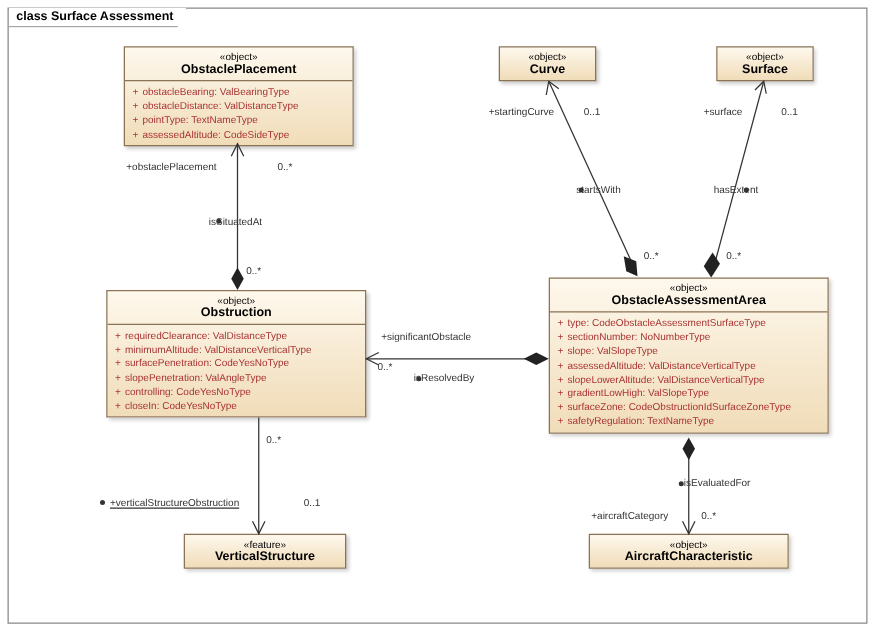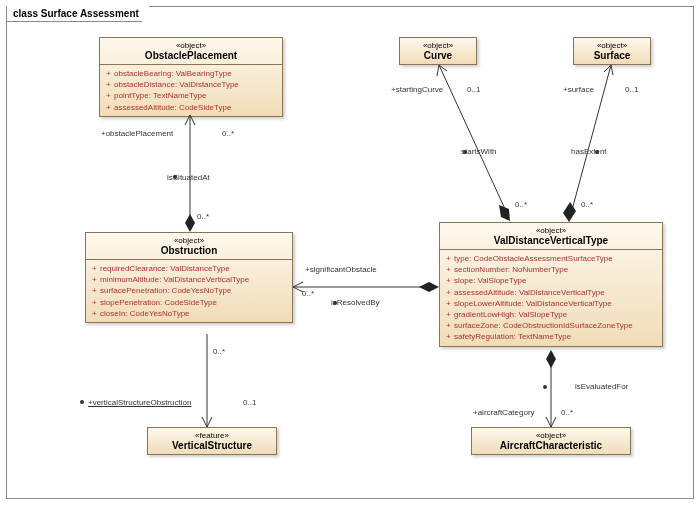--- a/index.html
+++ b/index.html
@@ -55,29 +55,30 @@
 
   <div class="class-box" style="left:78px; top:225px; width:208px;">
     <div class="class-header">
       <div class="stereotype">«object»</div>
       <div class="class-name">Obstruction</div>
     </div>
     <div class="class-body">
       <div class="attr"><span class="plus">+</span><span>requiredClearance: ValDistanceType</span></div>
       <div class="attr"><span class="plus">+</span><span>minimumAltitude: ValDistanceVerticalType</span></div>
       <div class="attr"><span class="plus">+</span><span>surfacePenetration: CodeYesNoType</span></div>
-      <div class="attr"><span class="plus">+</span><span>slopePenetration: CodeSideType</span></div>
+      <div class="attr"><span class="plus">+</span><span>slopePenetration: ValAngleType</span></div>
+      <div class="attr"><span class="plus">+</span><span>controlling: CodeYesNoType</span></div>
       <div class="attr"><span class="plus">+</span><span>closeIn: CodeYesNoType</span></div>
     </div>
   </div>
 
   <div class="class-box" style="left:432px; top:215px; width:224px;">
     <div class="class-header">
       <div class="stereotype">«object»</div>
-      <div class="class-name">ValDistanceVerticalType</div>
+      <div class="class-name">ObstacleAssessmentArea</div>
     </div>
     <div class="class-body">
       <div class="attr"><span class="plus">+</span><span>type: CodeObstacleAssessmentSurfaceType</span></div>
       <div class="attr"><span class="plus">+</span><span>sectionNumber: NoNumberType</span></div>
       <div class="attr"><span class="plus">+</span><span>slope: ValSlopeType</span></div>
       <div class="attr"><span class="plus">+</span><span>assessedAltitude: ValDistanceVerticalType</span></div>
       <div class="attr"><span class="plus">+</span><span>slopeLowerAltitude: ValDistanceVerticalType</span></div>
       <div class="attr"><span class="plus">+</span><span>gradientLowHigh: ValSlopeType</span></div>
       <div class="attr"><span class="plus">+</span><span>surfaceZone: CodeObstructionIdSurfaceZoneType</span></div>
       <div class="attr"><span class="plus">+</span><span>safetyRegulation: TextNameType</span></div>
@@ -146,16 +147,16 @@
   <div class="conn-label" style="left:574px; top:193px;">0..*</div>
 
   <div class="conn-label" style="left:298px; top:258px;">+significantObstacle</div>
   <div class="conn-label" style="left:295px; top:282px;">0..*</div>
   <div class="conn-label" style="left:324px; top:291px;text-align:center;">isResolvedBy</div>
 
   <div class="conn-label" style="left:206px; top:340px;">0..*</div>
   <div class="conn-label" style="left:81px; top:391px;text-decoration:underline;">+verticalStructureObstruction</div>
   <div class="conn-label" style="left:236px; top:391px;">0..1</div>
 
-  <div class="conn-label" style="left:540px; top:375px;padding-left:28px;">isEvaluatedFor</div>
+  <div class="conn-label" style="left:540px; top:375px;">isEvaluatedFor</div>
   <div class="conn-label" style="left:466px; top:401px;">+aircraftCategory</div>
   <div class="conn-label" style="left:554px; top:401px;">0..*</div>
 </div>
 
 </body></html>

